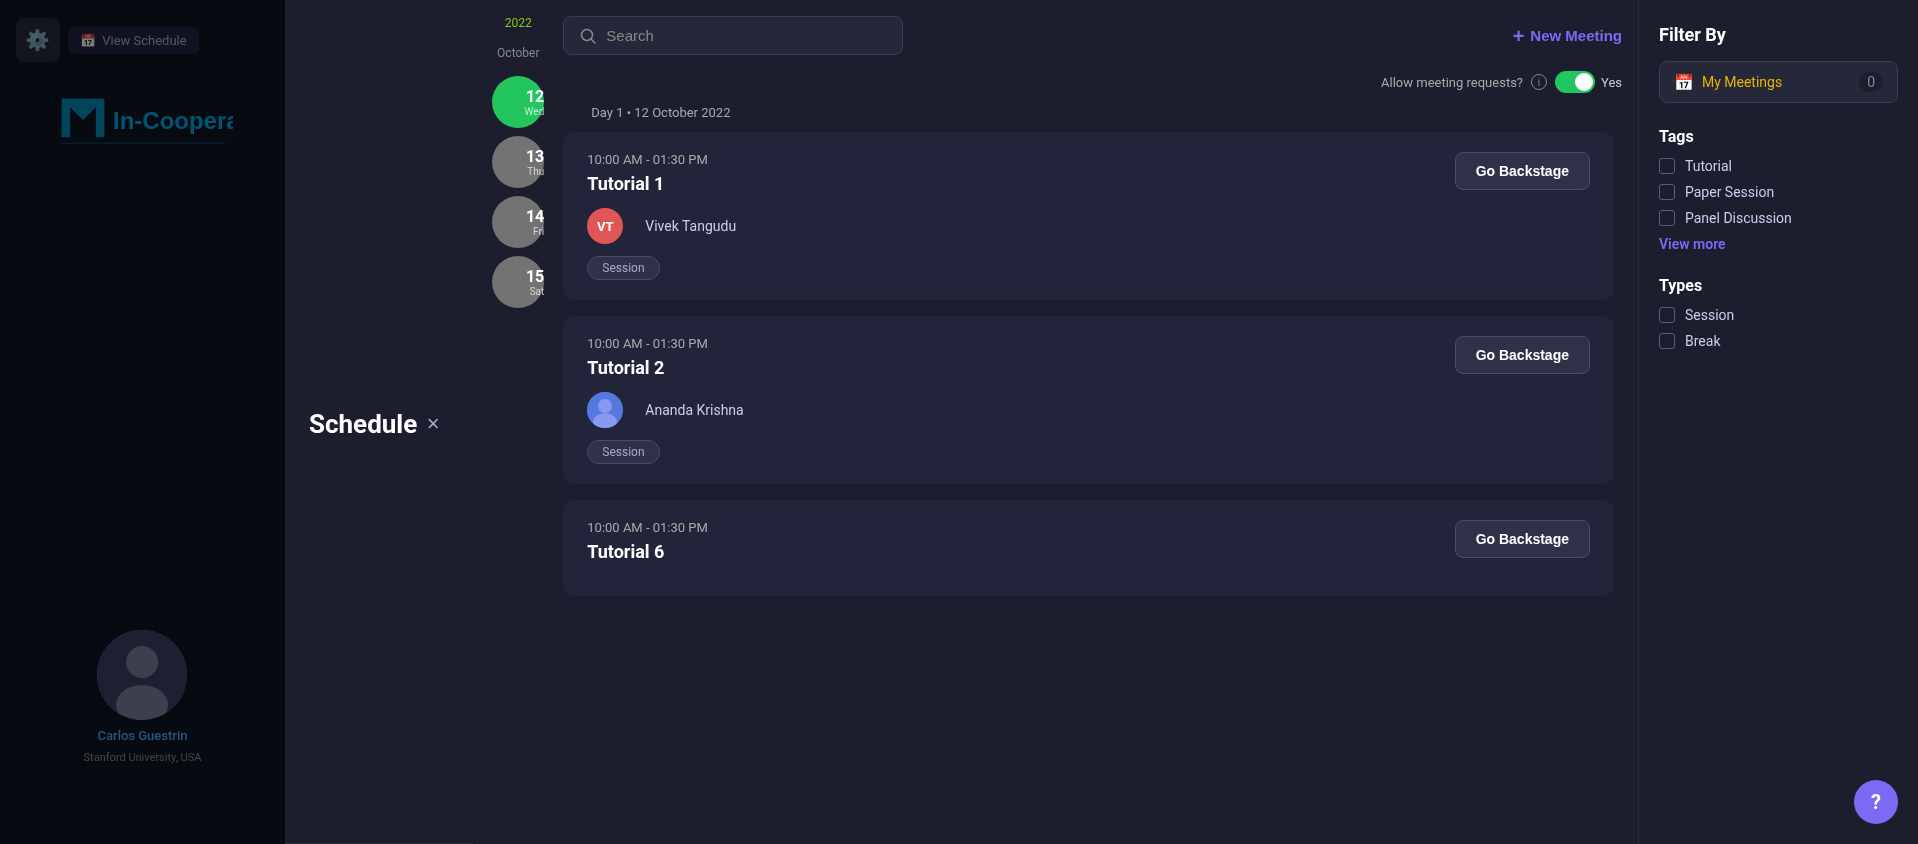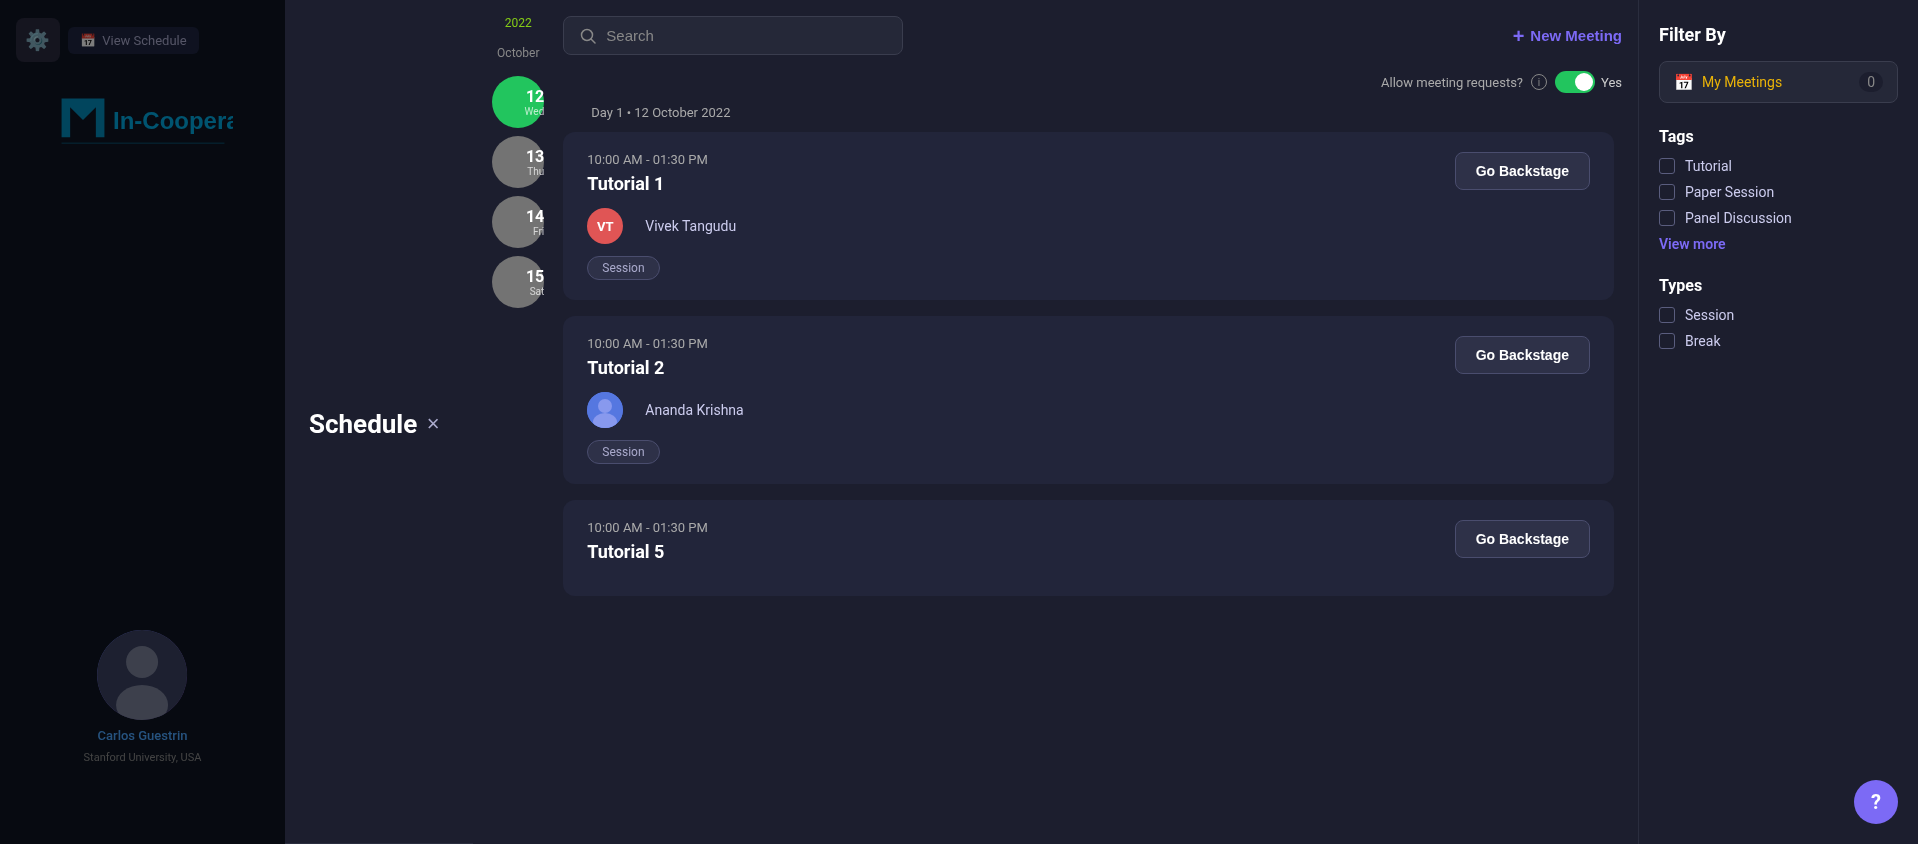--- a/index.html
+++ b/index.html
@@ -679,21 +679,21 @@
               </svg>
             </div>
             <span class="speaker-name">Ananda Krishna</span>
           </div>
           <span class="session-tag">Session</span>
           <button class="go-backstage-btn">Go Backstage</button>
         </div>
 
         <div class="session-card">
           <div class="session-time">10:00 AM - 01:30 PM</div>
-          <div class="session-title">Tutorial 5</div>
+          <div class="session-title">Tutorial 6</div>
           <button class="go-backstage-btn">Go Backstage</button>
         </div>
 
       </div>
     </div>
 
     <div class="filter-panel">
       <div class="filter-title">Filter By</div>
 
       <div class="my-meetings-box">

